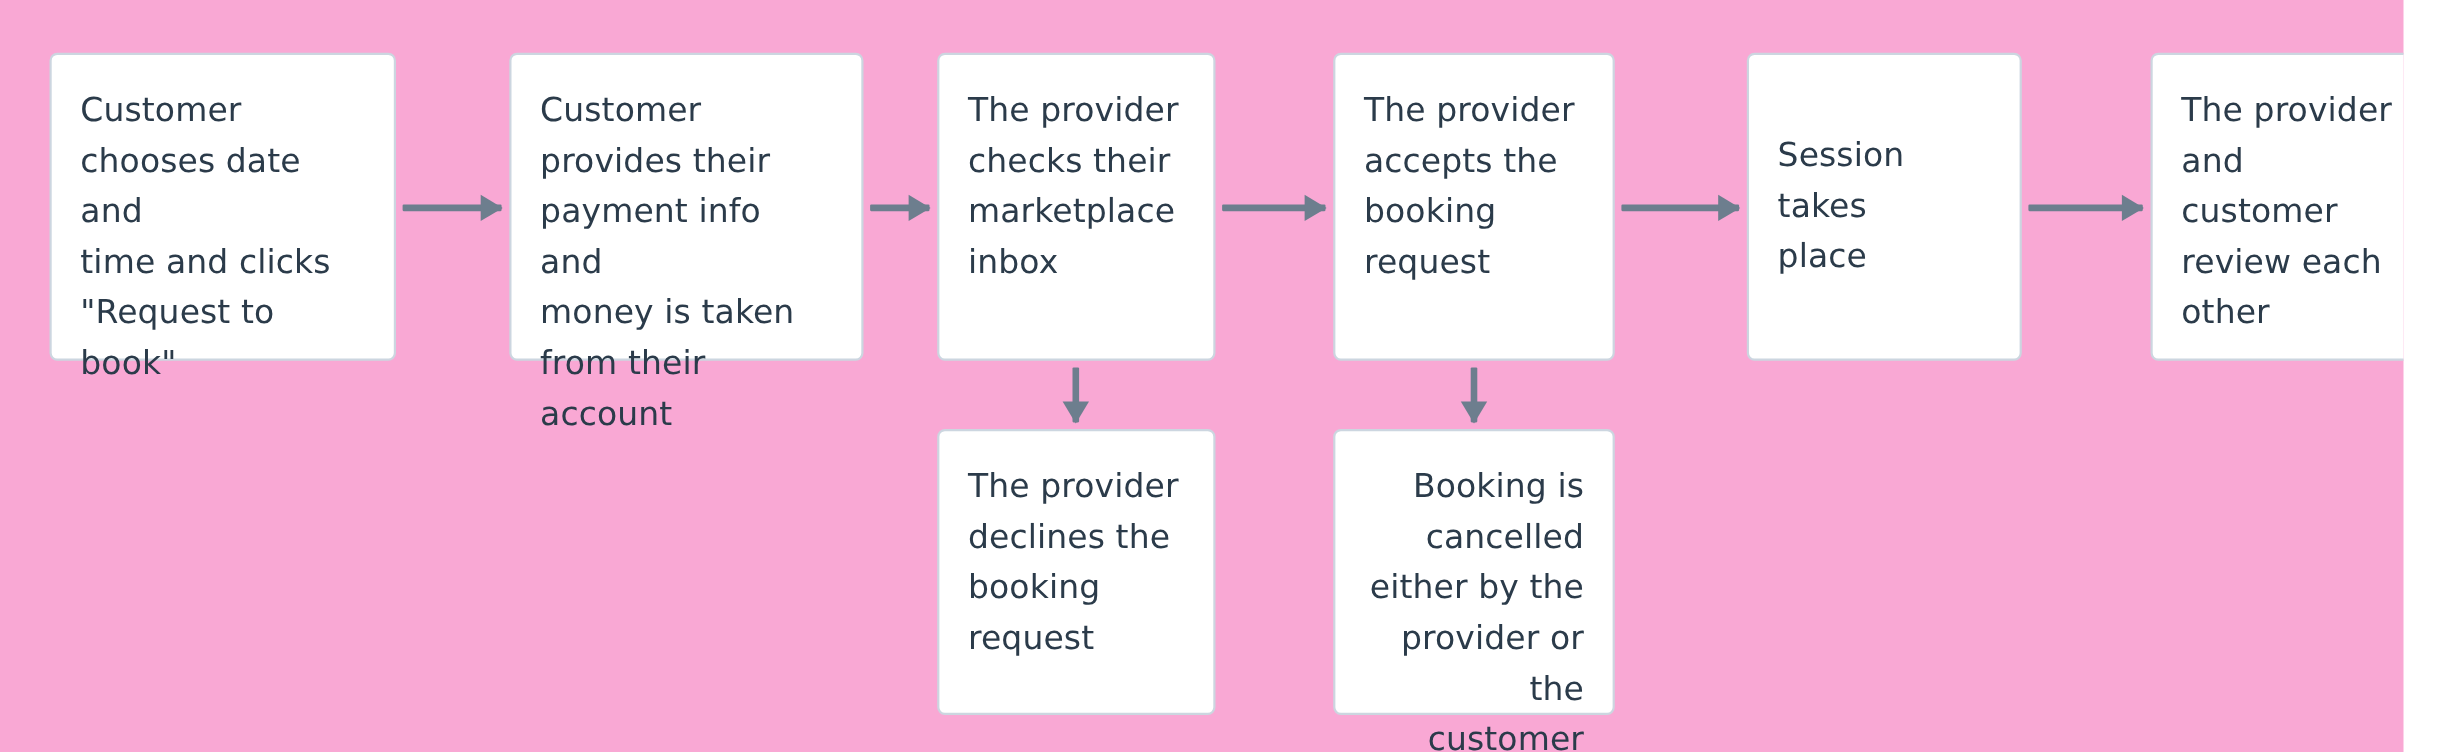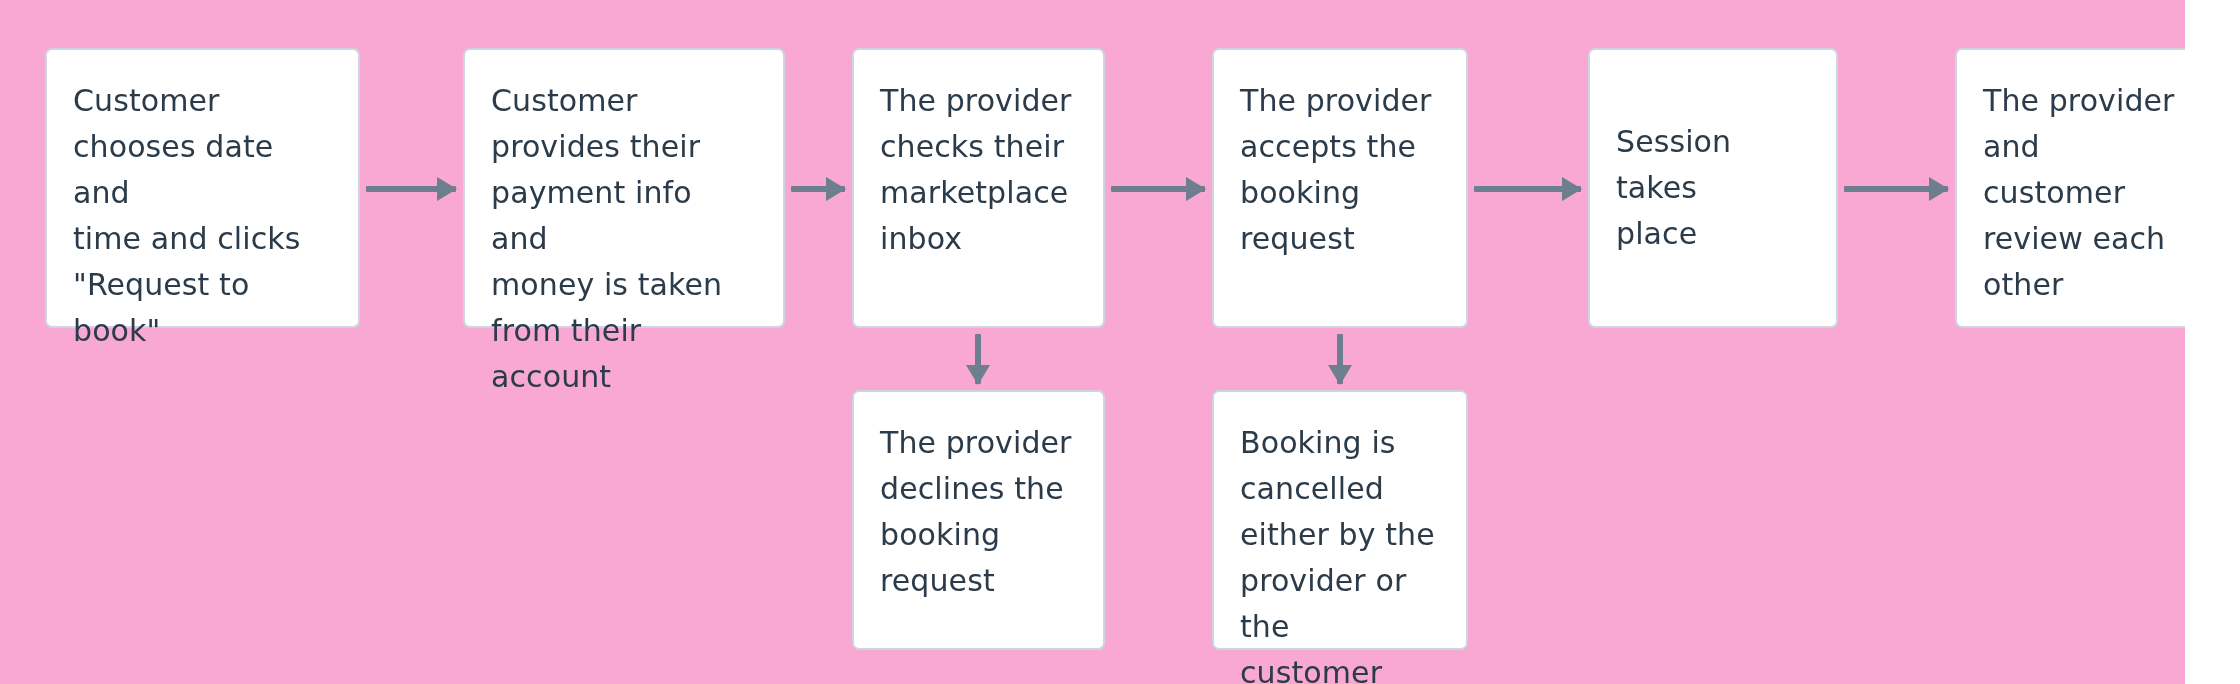--- a/index.html
+++ b/index.html
@@ -122,20 +122,20 @@
 and customer
 review each
 other</div>
     </div>
     <div class="node valign-top" style="left: 852px; top: 390px; width: 253px; height: 260px; border-color: rgb(204, 214, 224); background: rgb(255, 255, 255);">
       <div class="node-label" style="color: rgb(43, 59, 74);">The provider
 declines the
 booking
 request</div>
     </div>
-    <div class="node valign-top" style="left: 1212px; top: 390px; width: 256px; height: 260px; border-color: rgb(204, 214, 224); background: rgb(255, 255, 255);">
+    <div class="node valign-top" style="left: 1212px; top: 390px; width: 256px; height: 260px; border-color: rgb(204, 214, 224); background: rgb(255, 255, 255); text-align: right;">
       <div class="node-label" style="color: rgb(43, 59, 74);">Booking is
 cancelled
 either by the
 provider or
 the customer</div>
     </div>
   </div>
 
 </body></html>

